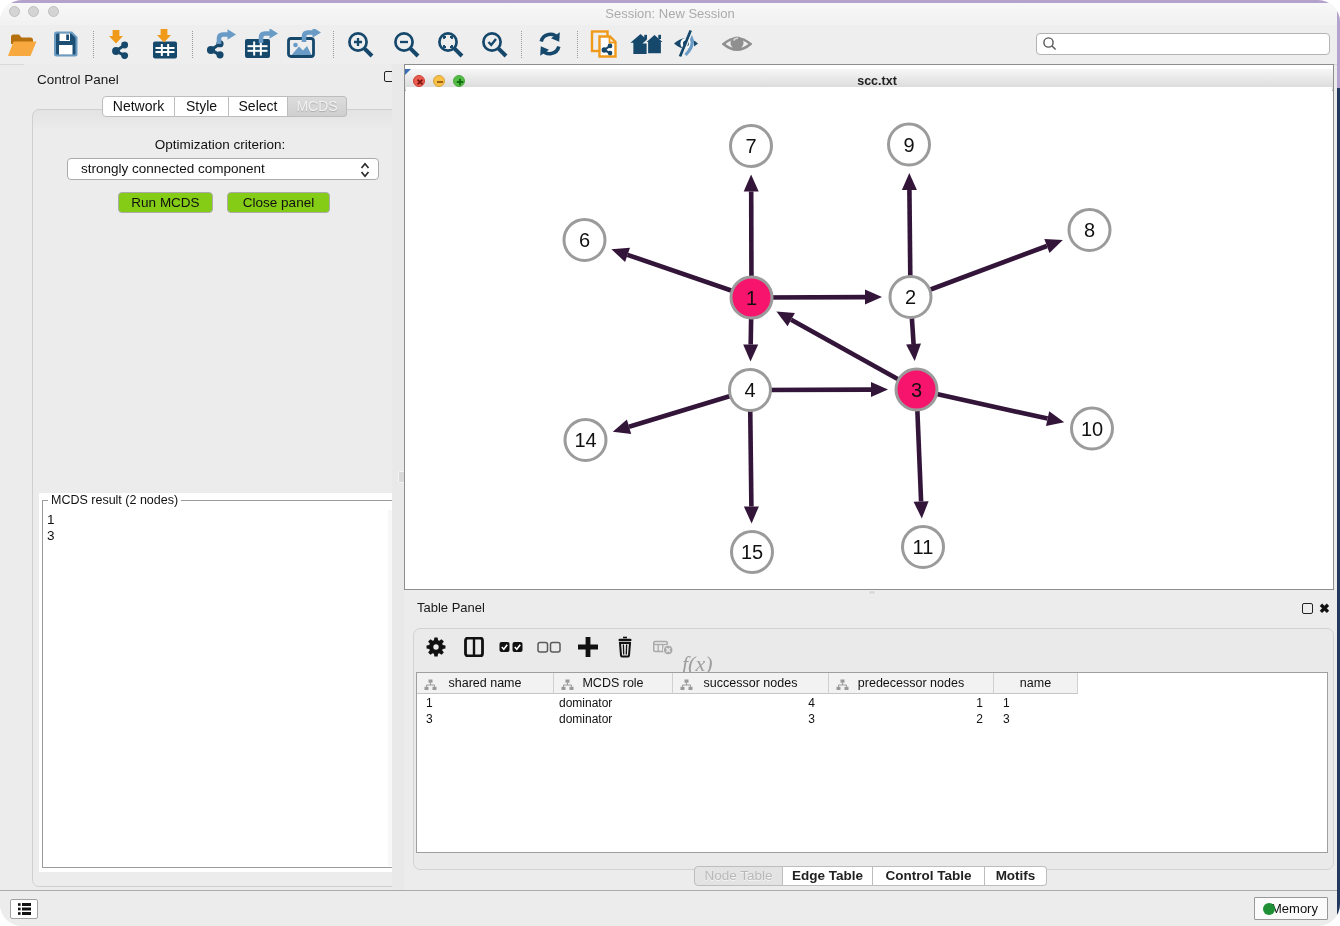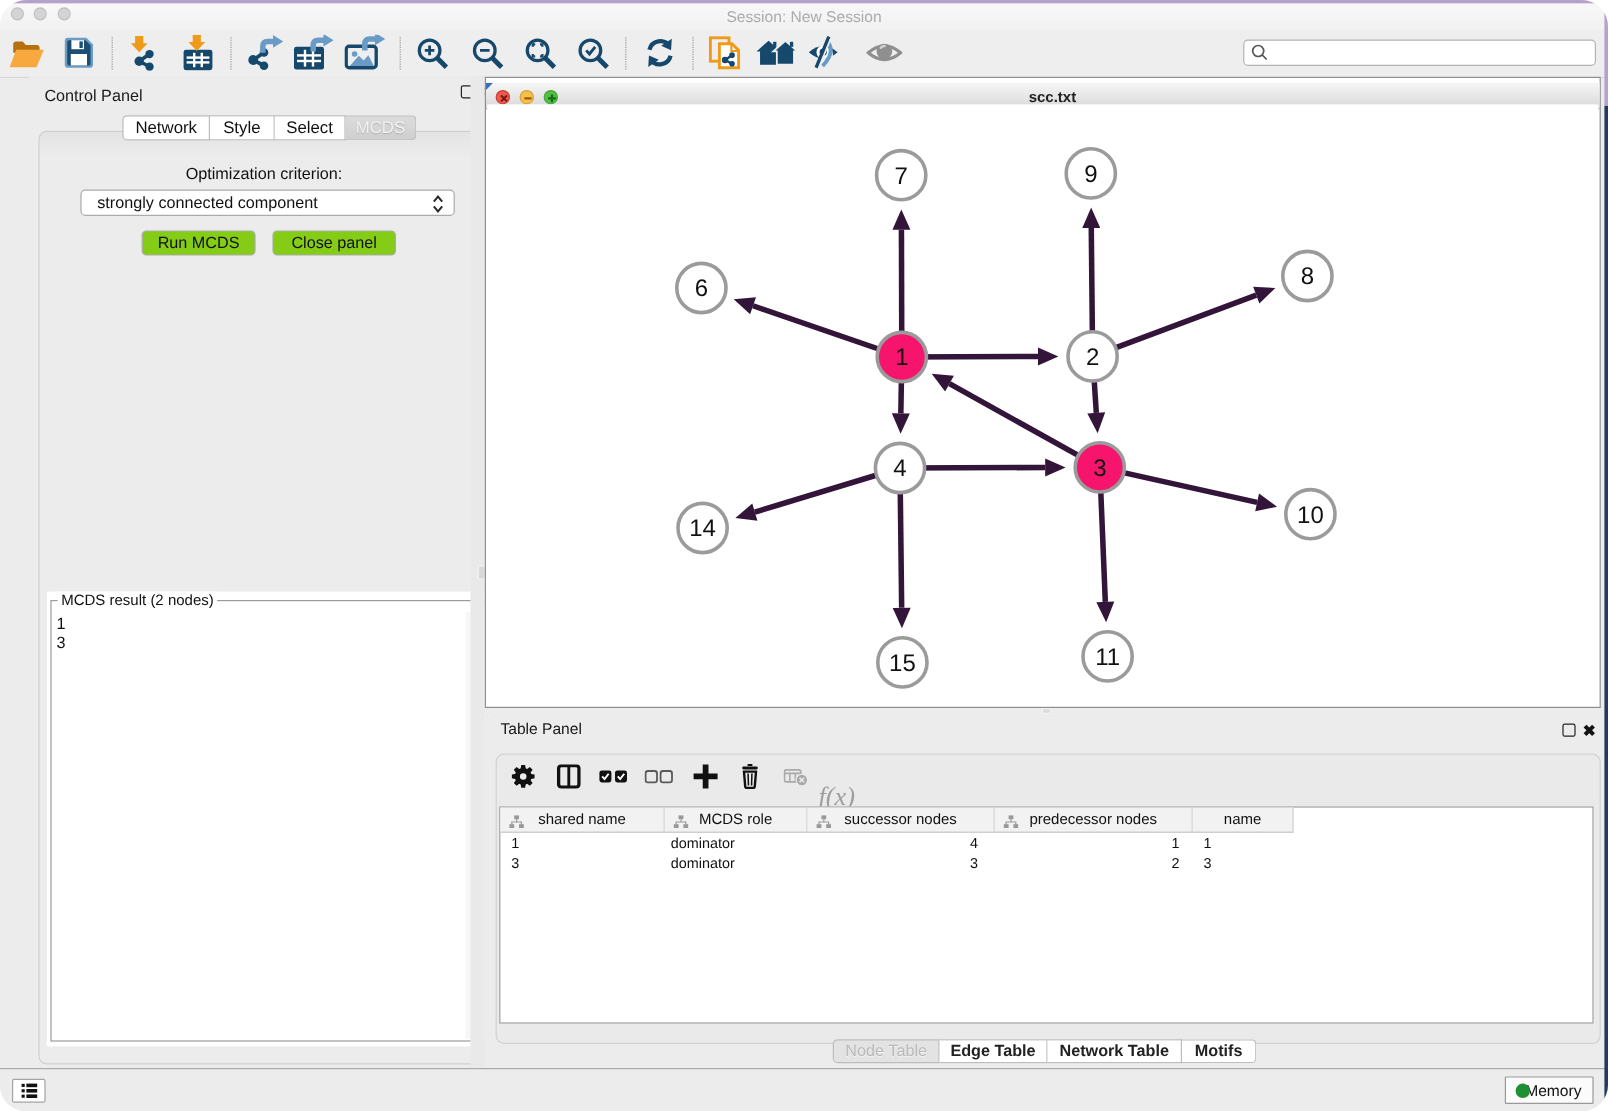--- a/index.html
+++ b/index.html
@@ -405,21 +405,21 @@
         <span class="tcell" style="left:9px;">3</span>
         <span class="tcell" style="left:142px;">dominator</span>
         <span class="tcell" style="left:340px;width:58px;text-align:right;">3</span>
         <span class="tcell" style="left:500px;width:66px;text-align:right;">2</span>
         <span class="tcell" style="left:586px;">3</span>
       </div>
     </div>
     <div class="bottabs">
       <div class="btab first dis" style="width:89px;">Node Table</div>
       <div class="btab" style="width:90px;">Edge Table</div>
-      <div class="btab" style="width:112px;">Network Table</div>
+      <div class="btab" style="width:112px;">Control Table</div>
       <div class="btab last" style="width:62px;">Motifs</div>
     </div>
   </div>
   <div id="statusbar" class="abs">
     <div id="listbtn">
         <svg width="26" height="18" viewBox="0 0 26 18" style="position:absolute;left:0;top:0;">
           <g fill="#111">
             <rect x="7" y="3.2" width="2.6" height="2.6"></rect>
             <rect x="11" y="3" width="9" height="3"></rect>
             <rect x="7" y="7.7" width="2.6" height="2.6"></rect>

